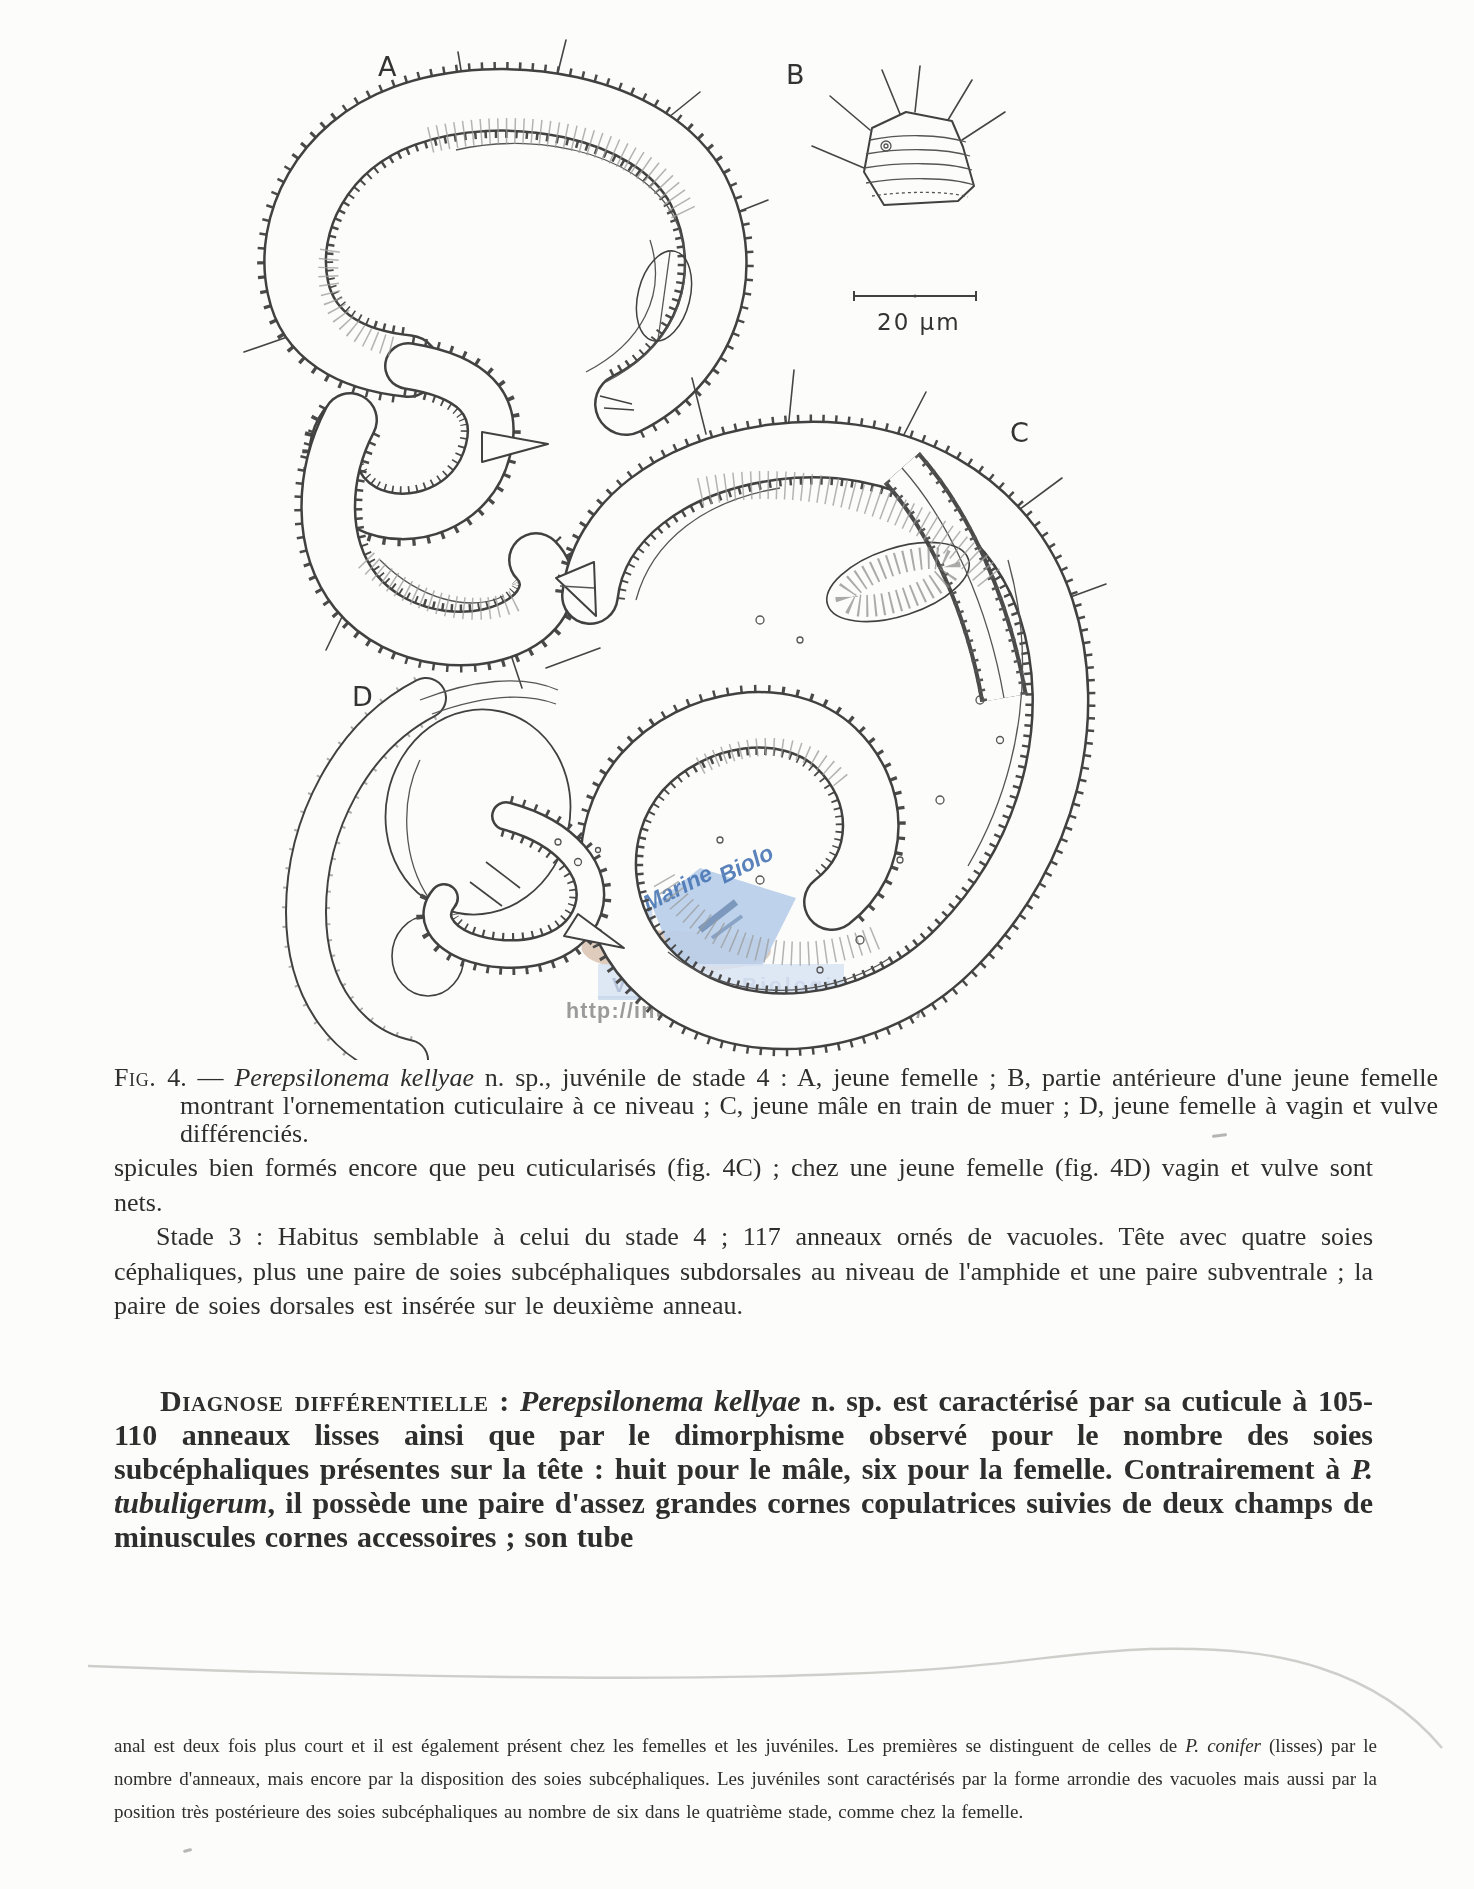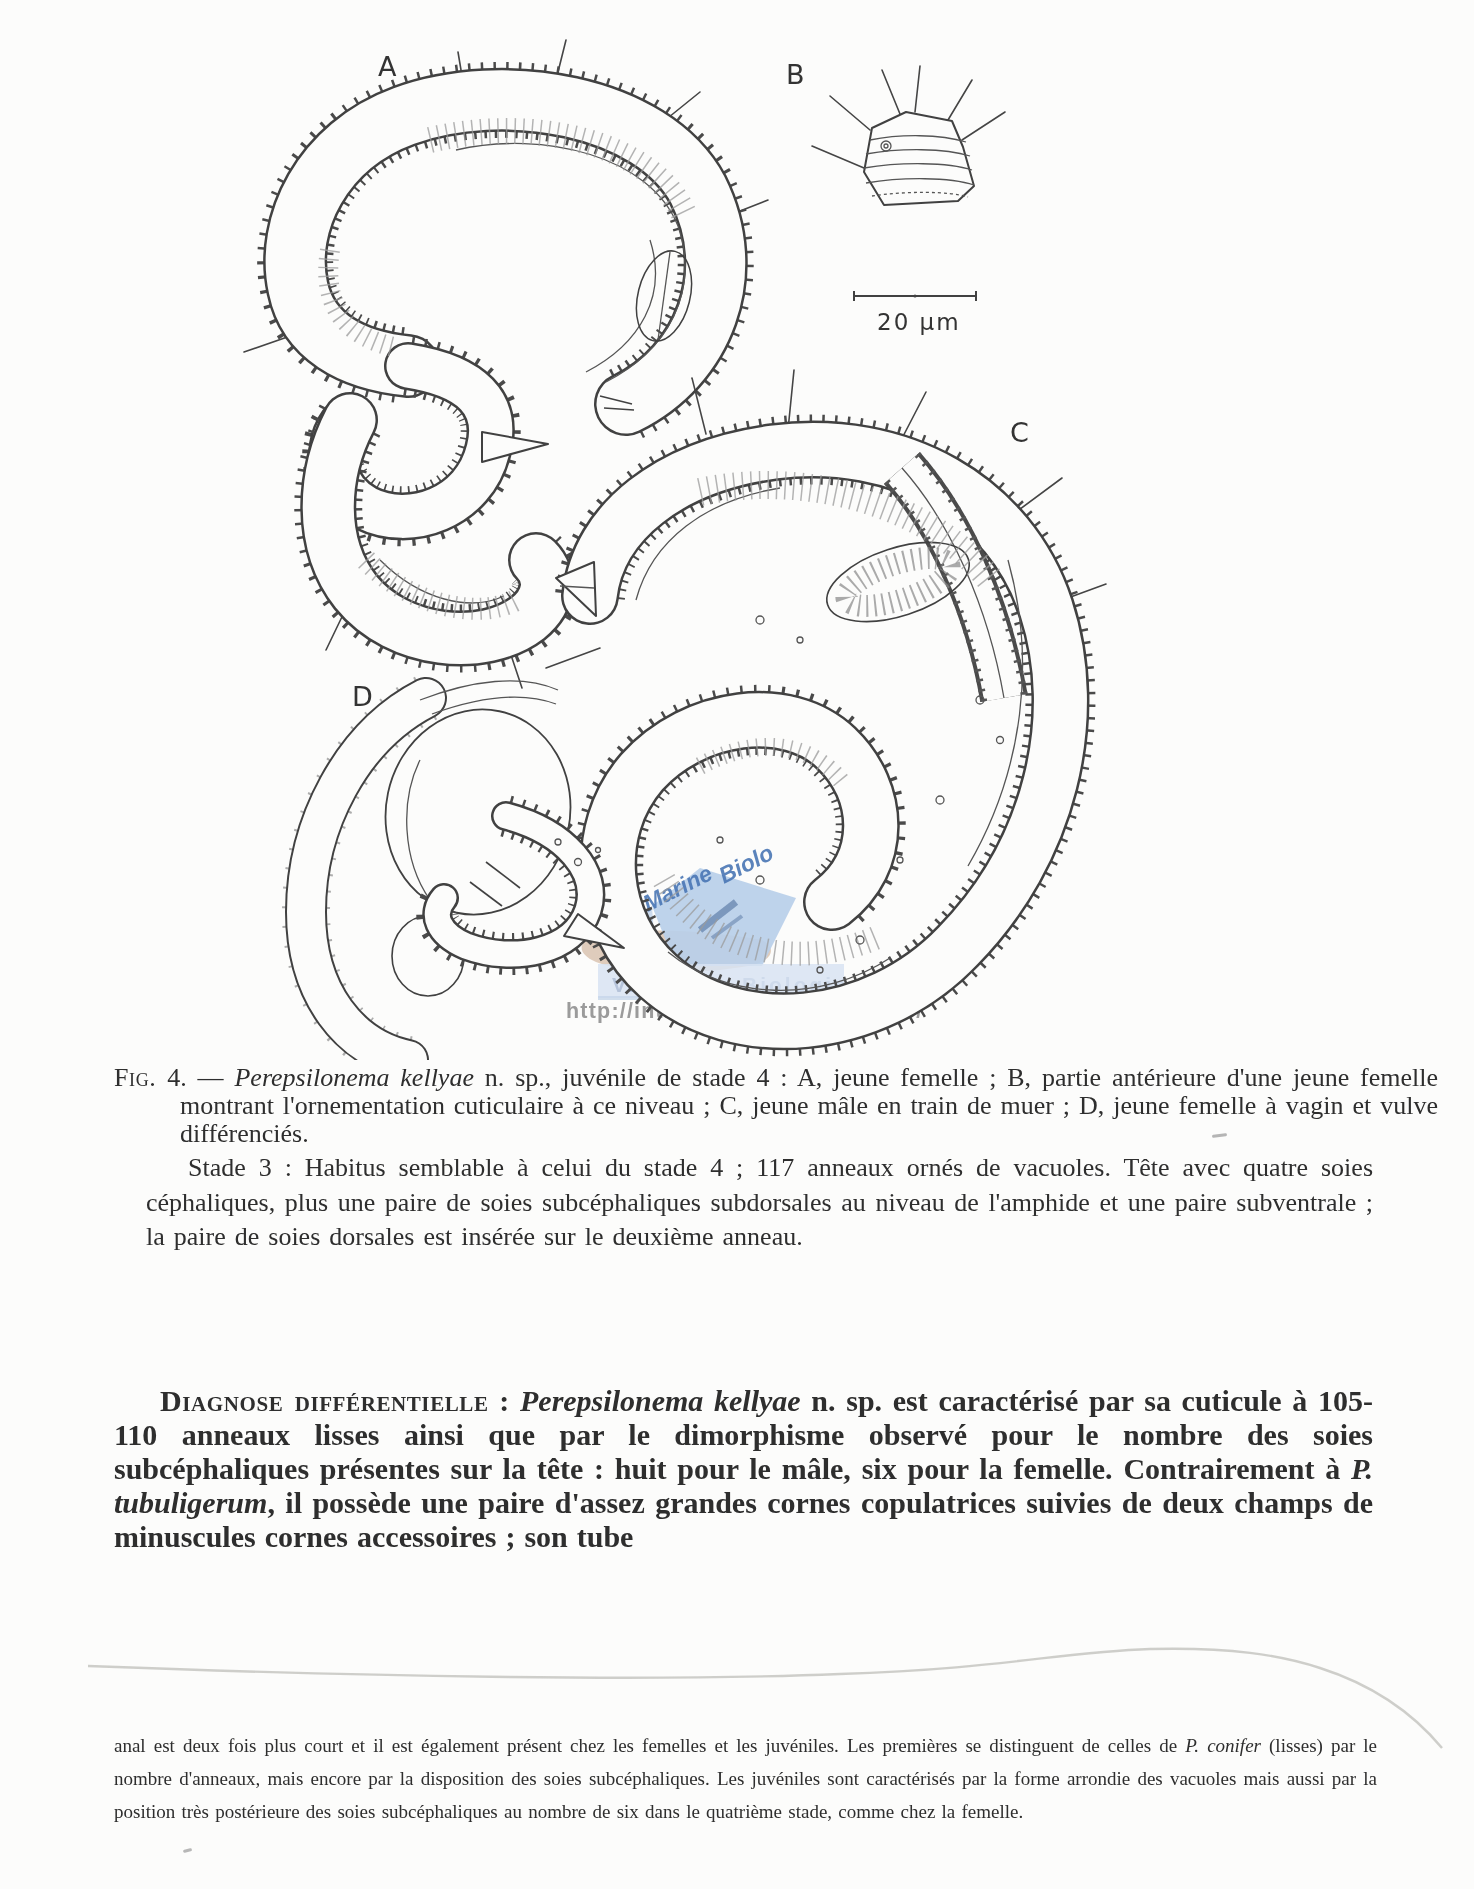--- a/index.html
+++ b/index.html
@@ -7,21 +7,21 @@
         font-family:"Liberation Serif", serif;color:#2e2e2e;overflow:hidden;}
   .figure-svg{position:absolute;left:0;top:0;}
   
   .caption{position:absolute;left:114px;top:1064px;width:1258px;
            font-size:26px;line-height:28px;text-align:justify;
            padding-left:66px;text-indent:-66px;}
   .caption .seg-smallcaps{font-variant:small-caps;letter-spacing:.6px;}
   .body-1{position:absolute;left:114px;top:1151px;width:1259px;
           font-size:26px;line-height:34.6px;text-align:justify;word-spacing:2.5px;}
   .body-1 p{margin:0;}
-  .body-1 p.indented{text-indent:42px;margin-left:32px;}
+  .body-1 p.indented{text-indent:42px;}
   .body-2{position:absolute;left:114px;top:1384px;width:1259px;
           font-size:30px;line-height:34px;text-align:justify;word-spacing:1.5px;
           text-indent:46px;font-weight:bold;}
   .body-3{position:absolute;left:114px;top:1729px;width:1263px;
           font-size:19px;line-height:33px;text-align:justify;word-spacing:1.5px;}
   .seg-italic{font-style:italic;}
   .seg-smallcaps{font-variant:small-caps;letter-spacing:.6px;}
   
   .crease-svg{position:absolute;left:0;top:1630px;pointer-events:none;}
   .stray-dash{position:absolute;left:1212px;top:1134px;width:15px;height:3px;
@@ -205,20 +205,21 @@
 
     <text class="fig-label" x="378" y="76">A</text>
     <text class="fig-label" x="786" y="84">B</text>
     <text class="fig-label" x="1010" y="442">C</text>
     <text class="fig-label" x="352" y="706">D</text>
   </svg>
 
   <div class="caption"><span class="seg-smallcaps">Fig.</span><span class="seg-normal"> 4. — </span><span class="seg-italic">Perepsilonema kellyae</span><span class="seg-normal"> n. sp., juvénile de stade 4 : A, jeune femelle ; B, partie antérieure d'une jeune femelle montrant l'ornementation cuticulaire à ce niveau ; C, jeune mâle en train de muer ; D, jeune femelle à vagin et vulve différenciés.</span></div>
 
   <div class="body-1">
+    <p><span class="seg-normal">spicules bien formés encore que peu cuticularisés (fig. 4C) ; chez une jeune femelle (fig. 4D) vagin et vulve sont nets.</span></p>
     <p class="indented"><span class="seg-normal">Stade 3 : Habitus semblable à celui du stade 4 ; 117 anneaux ornés de vacuoles. Tête avec quatre soies céphaliques, plus une paire de soies subcéphaliques subdorsales au niveau de l'amphide et une paire subventrale ; la paire de soies dorsales est insérée sur le deuxième anneau.</span></p>
   </div>
 
   <div class="body-2"><span class="seg-smallcaps">Diagnose différentielle</span><span class="seg-normal"> : </span><span class="seg-italic">Perepsilonema kellyae</span><span class="seg-normal"> n. sp. est caractérisé par sa cuticule à 105-110 anneaux lisses ainsi que par le dimorphisme observé pour le nombre des soies subcéphaliques présentes sur la tête : huit pour le mâle, six pour la femelle. Contrairement à </span><span class="seg-italic">P. tubuligerum</span><span class="seg-normal">, il possède une paire d'assez grandes cornes copulatrices suivies de deux champs de minuscules cornes accessoires ; son tube</span></div>
 
   <svg class="crease-svg" width="1474" height="140" viewBox="0 0 1474 140">
     <path d="M 88,36 C 350,46 650,52 840,44 C 1000,39 1060,22 1150,19 C 1230,17 1280,25 1320,38 C 1370,54 1412,82 1442,118" fill="none" stroke="#c9c9c4" stroke-width="2.4" opacity="0.9"></path>
   </svg>
 
   <div class="body-3"><span class="seg-normal">anal est deux fois plus court et il est également présent chez les femelles et les juvéniles. Les premières se distinguent de celles de </span><span class="seg-italic">P. conifer</span><span class="seg-normal"> (lisses) par le nombre d'anneaux, mais encore par la disposition des soies subcéphaliques. Les juvéniles sont caractérisés par la forme arrondie des vacuoles mais aussi par la position très postérieure des soies subcéphaliques au nombre de six dans le quatrième stade, comme chez la femelle.</span></div>

